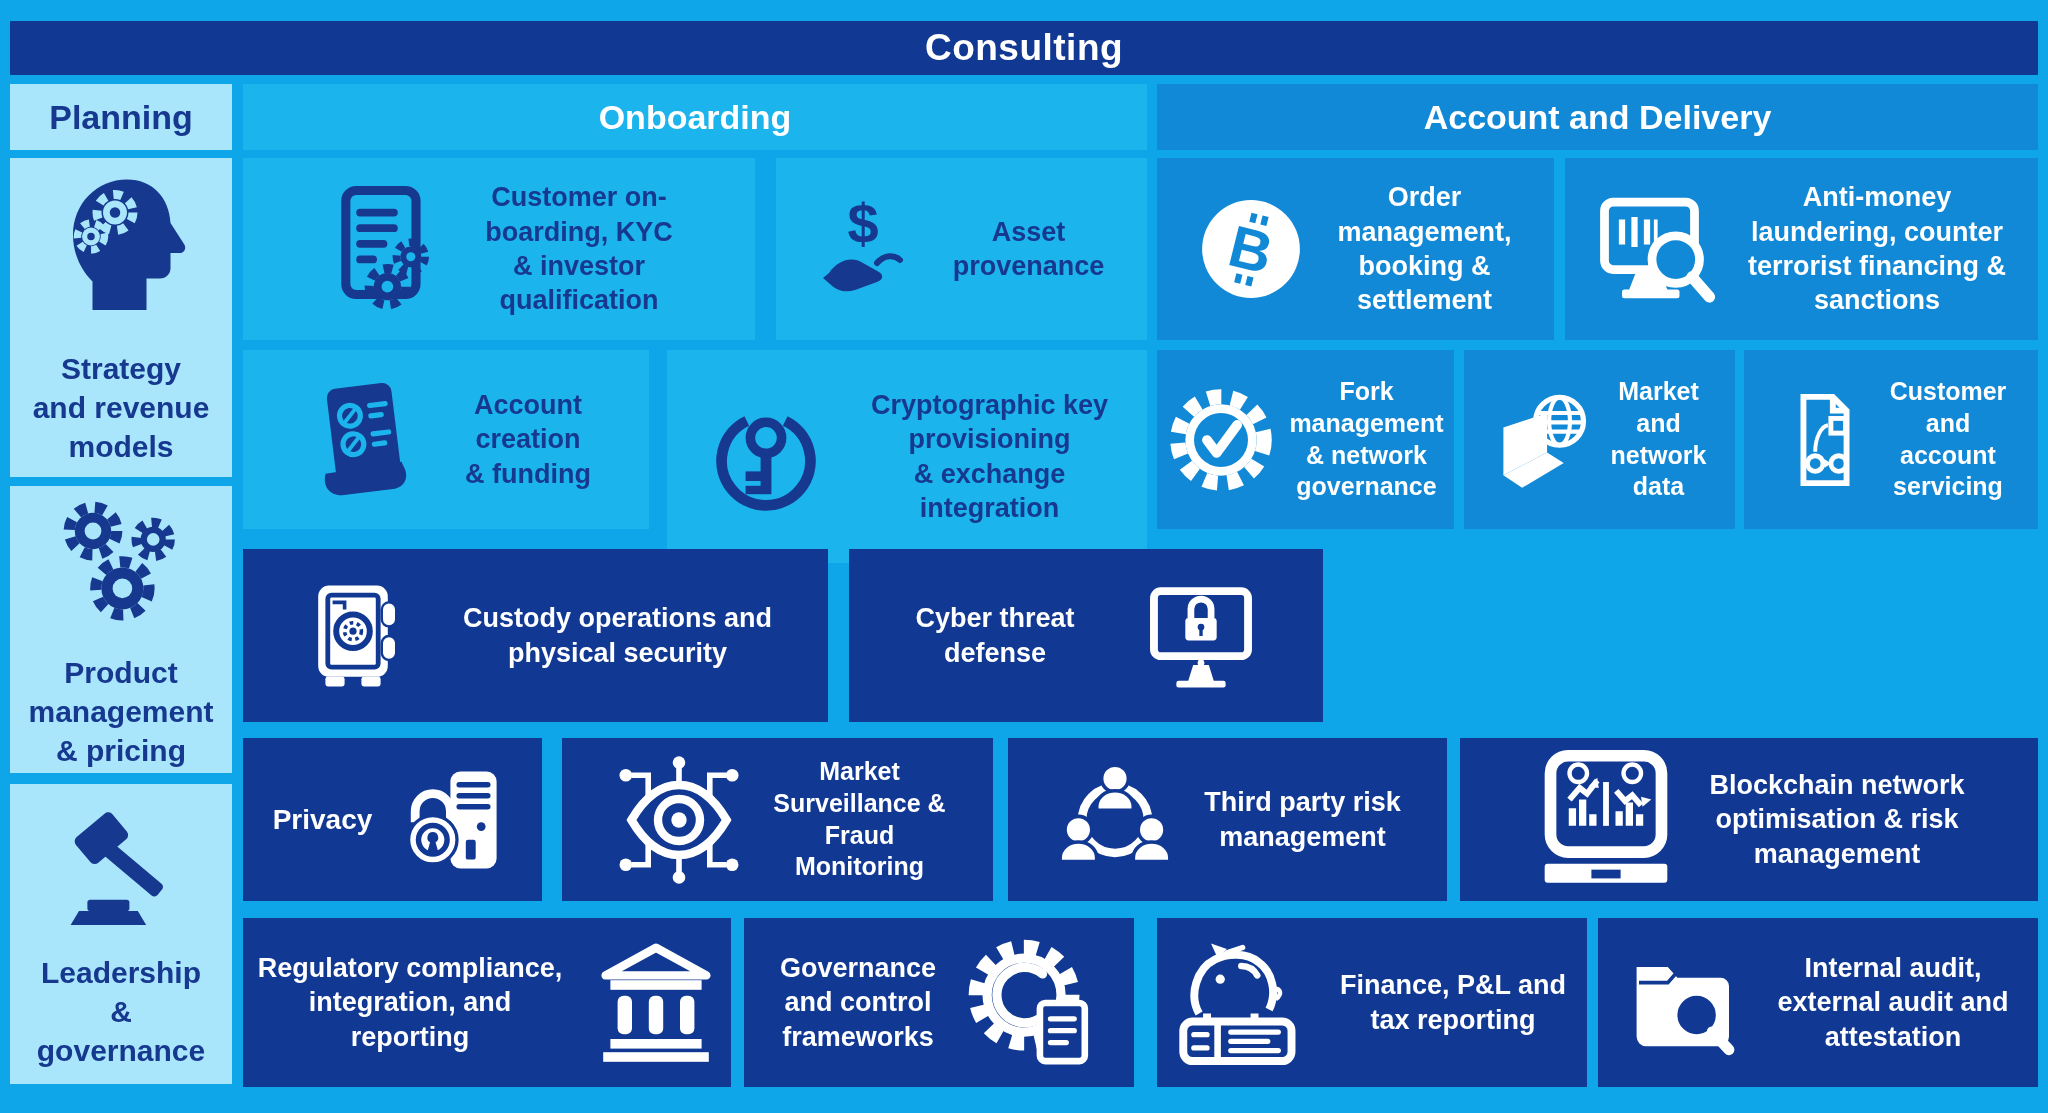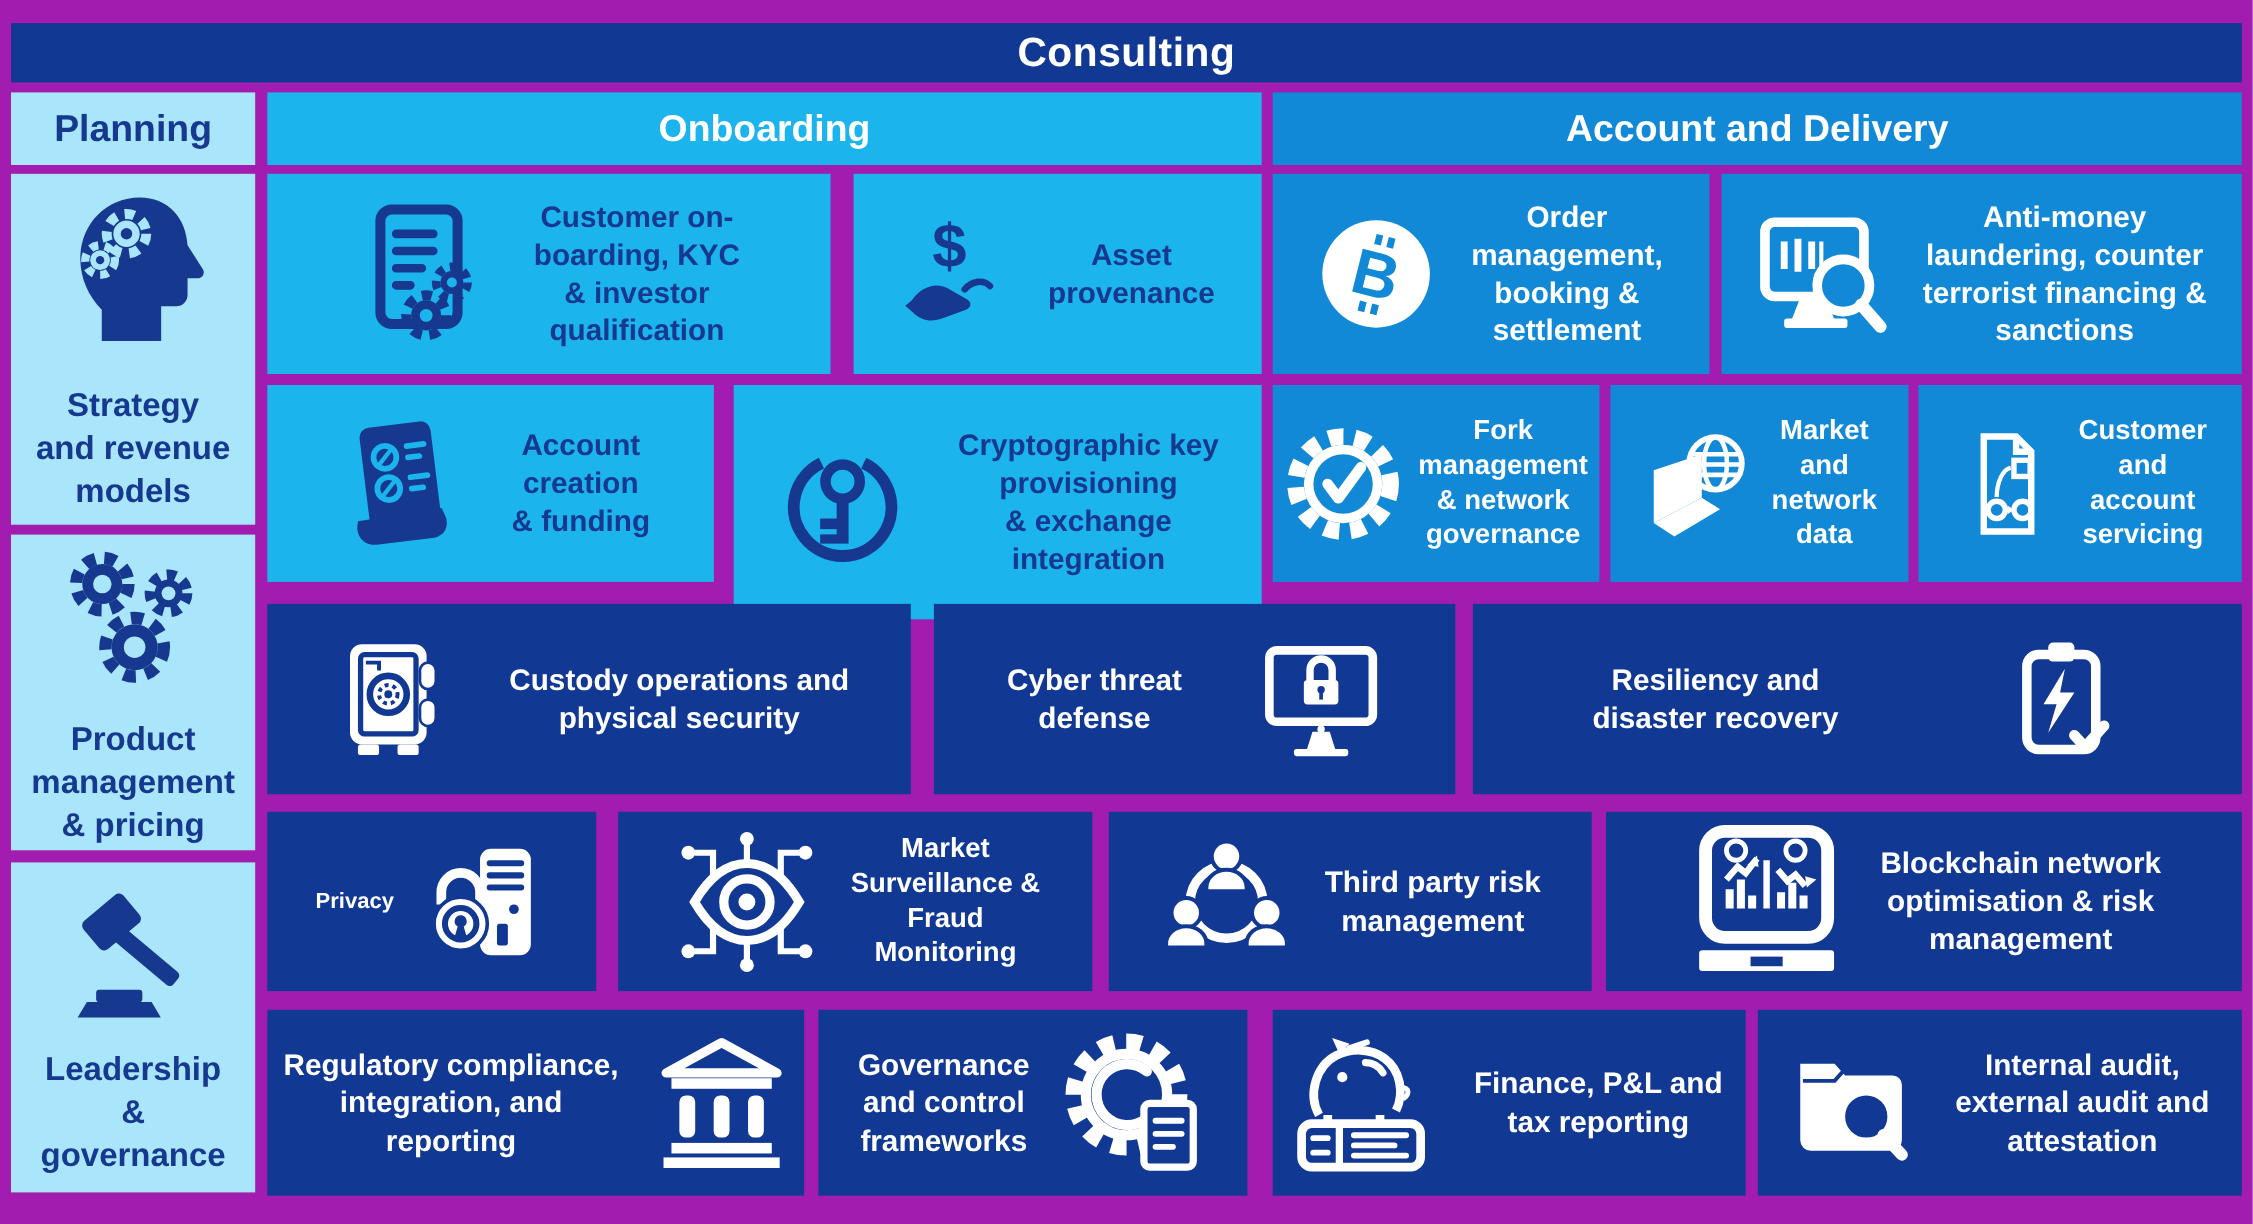--- a/index.html
+++ b/index.html
@@ -1,16 +1,16 @@
 <!DOCTYPE html>
 <html><head>
 <meta charset="utf-8">
 <style>
   html,body{margin:0;padding:0;background:#fff;}
-  .canvas{position:relative;width:2048px;height:1113px;background:#a21caf;
+  .canvas{position:relative;width:2048px;height:1113px;background:#0ea5e9;
           font-family:"Liberation Sans",sans-serif;font-weight:bold;overflow:hidden;}
   .abs{position:absolute;box-sizing:border-box;}
   .navy{background:#113893;}
   .cyan{background:#1CB4EC;}
   .blue{background:#1289D6;}
   .light{background:#A9E5FB;}
   .box{display:flex;align-items:center;justify-content:center;text-align:center;}
   .col{flex-direction:column;}
   .label{white-space:pre-line;font-size:27px;line-height:1.27;}
   .w{color:#ffffff;}
@@ -290,35 +290,23 @@
         <path d="M41 34v-8a9 9 0 0 1 18 0v8" fill="none" stroke="#fff" stroke-width="6"></path>
         <circle cx="50" cy="42" r="3" fill="#113893"></circle>
         <rect x="48.5" y="43" width="3" height="7" fill="#113893"></rect>
         <circle cx="50" cy="74" r="3" fill="#fff"></circle>
         <path d="M38 92l5-16h14l5 16z" fill="#fff"></path>
         <rect x="28" y="90" width="44" height="6" rx="2" fill="#fff"></rect>
       </svg>
     </span>
   </div>
 
-  <div class="abs box navy" style="left:1339px;top:549px;width:699px;height:173px;gap:150px">
-    <span class="label w">Resiliency and
-disaster recovery</span>
-    <span class="icon">
-      <svg width="108" height="108" viewBox="0 0 100 100">
-        <rect x="20" y="12" width="58" height="80" rx="10" fill="none" stroke="#fff" stroke-width="8"></rect>
-        <rect x="38" y="2" width="22" height="16" rx="4" fill="#fff"></rect>
-        <path d="M52 24L34 54h11l-7 24L60 44H48z" fill="#fff"></path>
-        <path d="M60 80l9 10 16-18" fill="none" stroke="#fff" stroke-width="9" stroke-linecap="round" stroke-linejoin="round"></path>
-      </svg>
-    </span>
-  </div>
 
   <div class="abs box navy" style="left:243px;top:738px;width:299px;height:163px;gap:30px">
-    <span class="label w" style="font-size:20px">Privacy</span>
+    <span class="label w" style="font-size:28px">Privacy</span>
     <span class="icon">
       <svg width="110" height="110" viewBox="0 0 100 100">
         <rect x="44" y="6" width="42" height="88" rx="9" fill="#fff"></rect>
         <path stroke="#113893" stroke-width="5" stroke-linecap="round" fill="none" d="M52 18h26M52 28h26M52 38h26"></path>
         <circle cx="72" cy="56" r="4" fill="#113893"></circle>
         <rect x="58" y="68" width="9" height="18" rx="2" fill="#113893"></rect>
         <path d="M12 52V42a16 16 0 0 1 32 0v10" fill="none" stroke="#fff" stroke-width="8"></path>
         <circle cx="28" cy="68" r="22" fill="#fff" stroke="#113893" stroke-width="3"></circle>
         <circle cx="28" cy="68" r="13" fill="none" stroke="#113893" stroke-width="5"></circle>
         <path d="M28 61a5 5 0 0 1 2.5 9.3L33 79h-10l2.5-8.7A5 5 0 0 1 28 61z" fill="#113893"></path>

